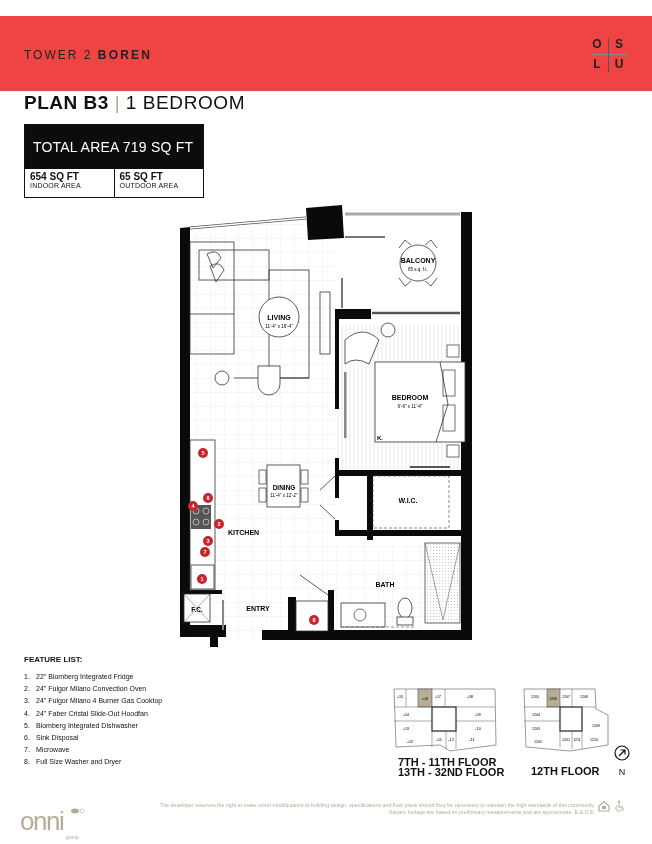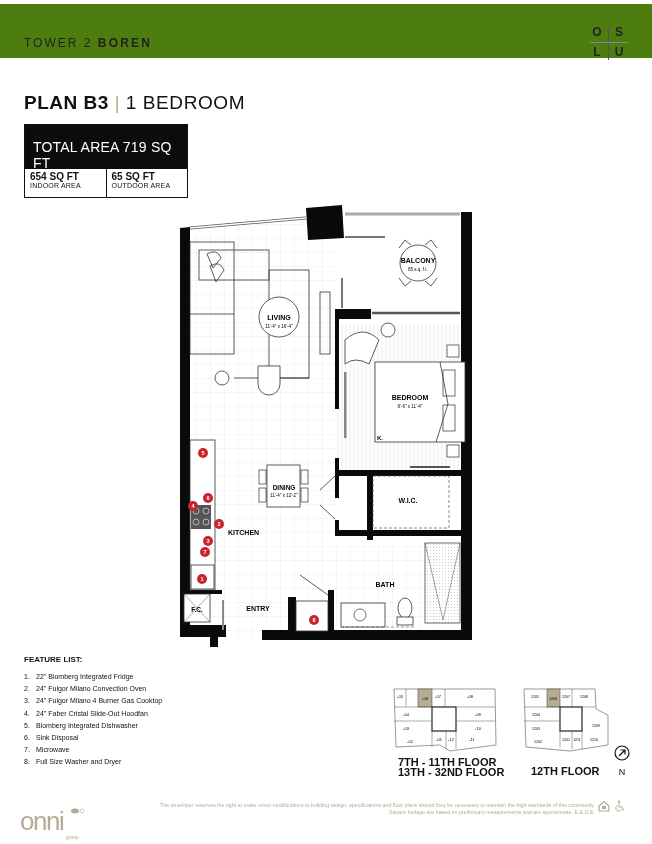--- a/index.html
+++ b/index.html
@@ -1,28 +1,28 @@
 <!DOCTYPE html>
 <html><head>
 <meta charset="utf-8">
 <style>
   * { box-sizing: border-box; margin: 0; padding: 0; }
   body { width: 652px; height: 844px; background: #ffffff; font-family: "Liberation Sans", sans-serif; color: #111; position: relative; overflow: hidden; }
-  .header { position: absolute; left: 0; top: 4px; width: 652px; height: 54px; background: #4d7c0f; }
+  .header { position: absolute; left: 0; top: 16px; width: 652px; height: 75px; background: #ef4444; }
   .tower { position: absolute; left: 24px; top: 32px; font-size: 12px; letter-spacing: 2px; color: #222; }
   .tower b { font-weight: 700; letter-spacing: 2.2px; }
   .oslu { position: absolute; left: 588px; top: 20px; width: 42px; height: 38px; }
   .oslu span { position: absolute; width: 18px; text-align: center; font-size: 12px; font-weight: 700; color: #222; }
   .oslu .vline { position: absolute; left: 20px; top: 2px; width: 1px; height: 34px; background: #555; }
   .oslu .hline { position: absolute; left: 2px; top: 18px; width: 38px; height: 1px; background: #888; }
   .plan-title { position: absolute; left: 24px; top: 92px; font-size: 19px; }
   .plan-title .pn { font-weight: 700; letter-spacing: 0.5px; margin-top: 16px; }
   .plan-title .sep { color: #b9a98c; margin: 0 6px; font-weight: 300; }
   .plan-title .bd { letter-spacing: 0.6px; }
-  .area-box { position: absolute; left: 24px; top: 124px; width: 164px; height: 74px; border: 1.5px solid #111; }
+  .area-box { position: absolute; left: 24px; top: 124px; width: 180px; height: 74px; border: 1.5px solid #111; }
   .area-total { height: 44px; background: #0c0c0c; color: #fff; font-size: 14px; padding: 14px 0 0 8px; letter-spacing: 0.2px; }
   .area-cells { display: flex; height: 28px; }
   .area-cell { flex: 1; padding: 2px 0 0 5px; }
   .area-cell + .area-cell { border-left: 1.5px solid #111; }
   .area-cell .v { font-size: 10px; font-weight: 700; }
   .area-cell .l { font-size: 7px; letter-spacing: 0.2px; }
   .plan-svg { position: absolute; left: 170px; top: 200px; }
   .features { position: absolute; left: 24px; top: 655px; }
   .features h3 { font-size: 8px; font-weight: 700; margin-bottom: 9px; }
   .features ol { list-style: none; }

